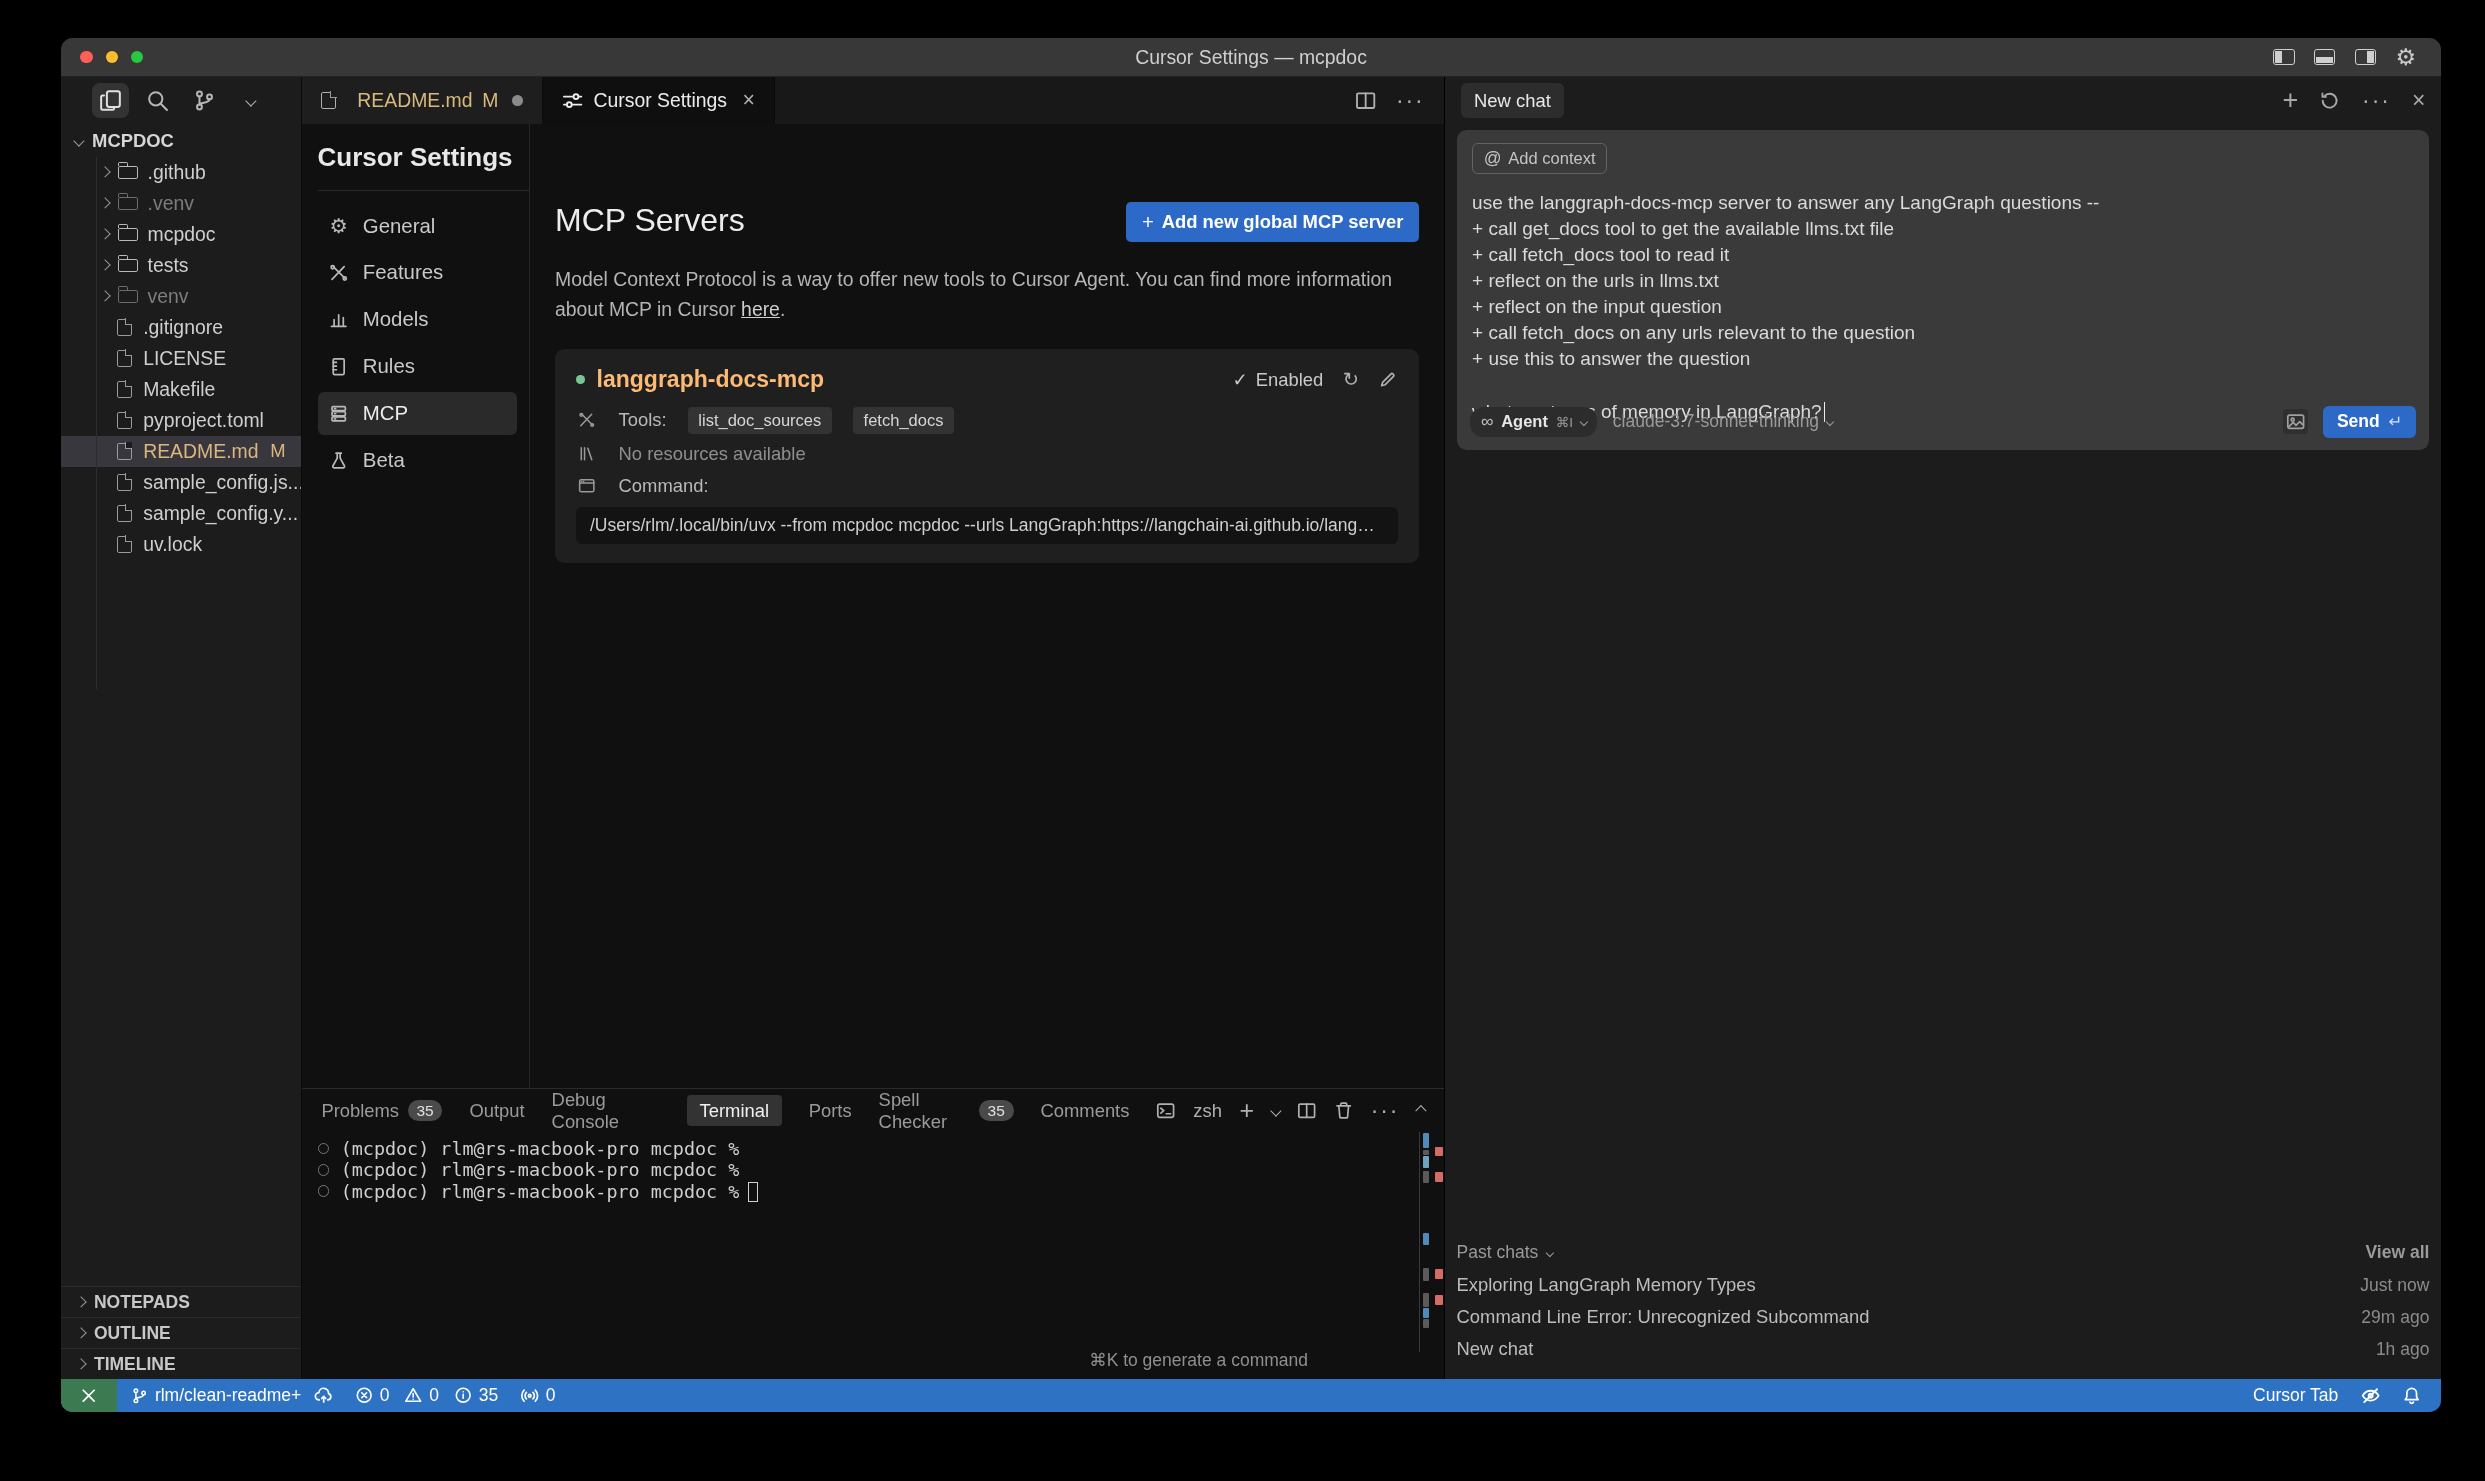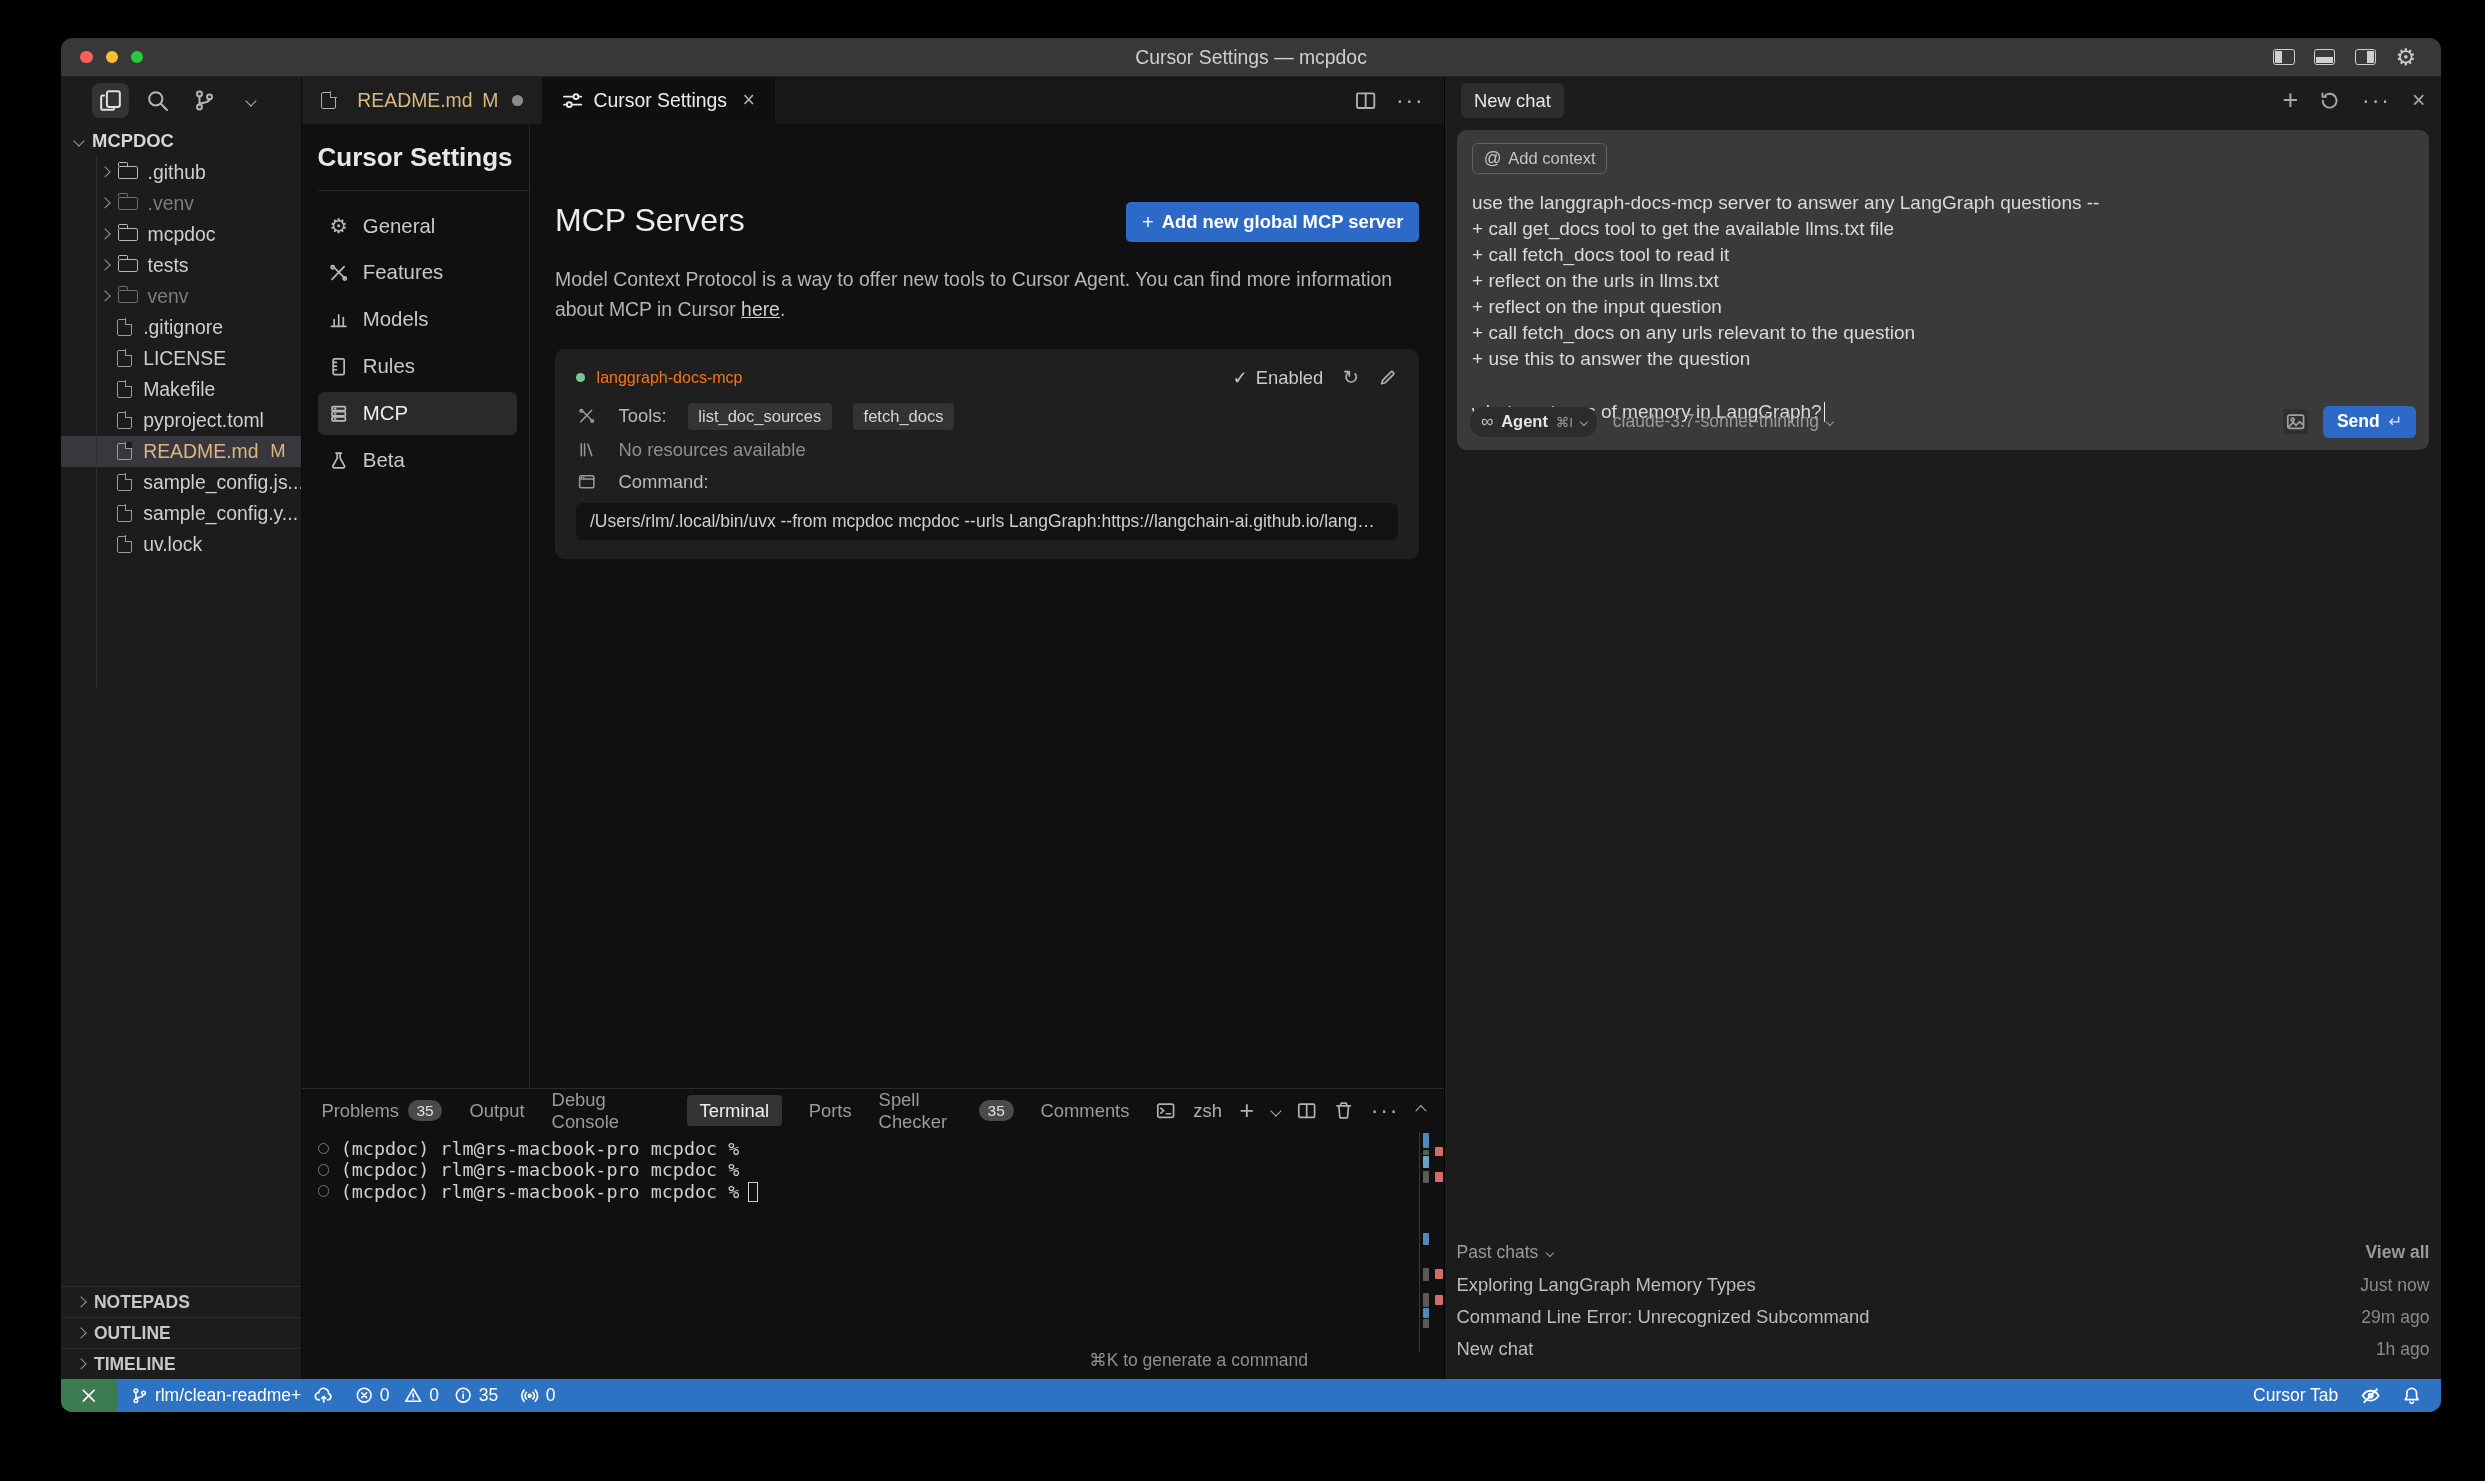--- a/index.html
+++ b/index.html
@@ -76,21 +76,21 @@
   .scontent { flex:1; padding:78px 25px 0 25px; min-width:0; }
   .mcp-header { display:flex; align-items:flex-start; justify-content:space-between; }
   .mcp-h1 { font-size:32px; font-weight:400; color:#ececec; }
   .btn-blue { display:flex; align-items:center; gap:7.8px; border-radius:4.9px; padding:8.7px 15.5px; color:#fff; font-size:18.4px; font-weight:600; }
   .btn-plus { font-weight:400; font-size:20.4px; opacity:.95; }
   .mcp-desc { margin-top:21.3px; font-size:19.4px; line-height:30px; color:#b5b5b5; max-width:854px; }
   .mcp-desc .lnk { color:#cfcfcf; text-decoration:underline; }
   .server-card { margin-top:25px; background:#1f1f1f; border-radius:9.7px; padding:17.5px 21.3px 19.4px 21.3px; }
   .sc-row1 { display:flex; align-items:center; gap:11.6px; }
   .dot-green { width:8.7px; height:8.7px; border-radius:50%; flex:none; }
-  .sc-name { font-size:16px; font-weight:400; color:#f97316; }
+  .sc-name { font-size:23px; font-weight:700; color:#fdba74; }
   .sc-right { margin-left:auto; display:flex; align-items:center; gap:19.4px; color:#c9c9c9; font-size:18.4px; }
   .glyph-ic { font-size:19.4px; color:#b0b0b0; font-style:normal; }
   .sc-row { margin-top:13.6px; display:flex; align-items:center; gap:21px; font-size:18.4px; color:#b9b9b9; }
   .sc-row .ric { color:#9a9a9a; width:21.3px; display:flex; justify-content:center; }
   .chip { background:#333; border-radius:3.9px; padding:3.9px 10.7px; font-size:16.5px; color:#d6d6d6; }
   .res-text { color:#8f8f8f; }
   .cmd-input { margin-top:9.7px; background:#131313; border-radius:5.8px; height:37px; line-height:37px; padding:0 13.6px; font-size:17.5px; color:#cfcfcf; white-space:nowrap; overflow:hidden; text-overflow:ellipsis; }
 
   
   .panel { flex:1; border-top:1px solid #2b2b2b; display:flex; flex-direction:column; position:relative; background:#101010; }

